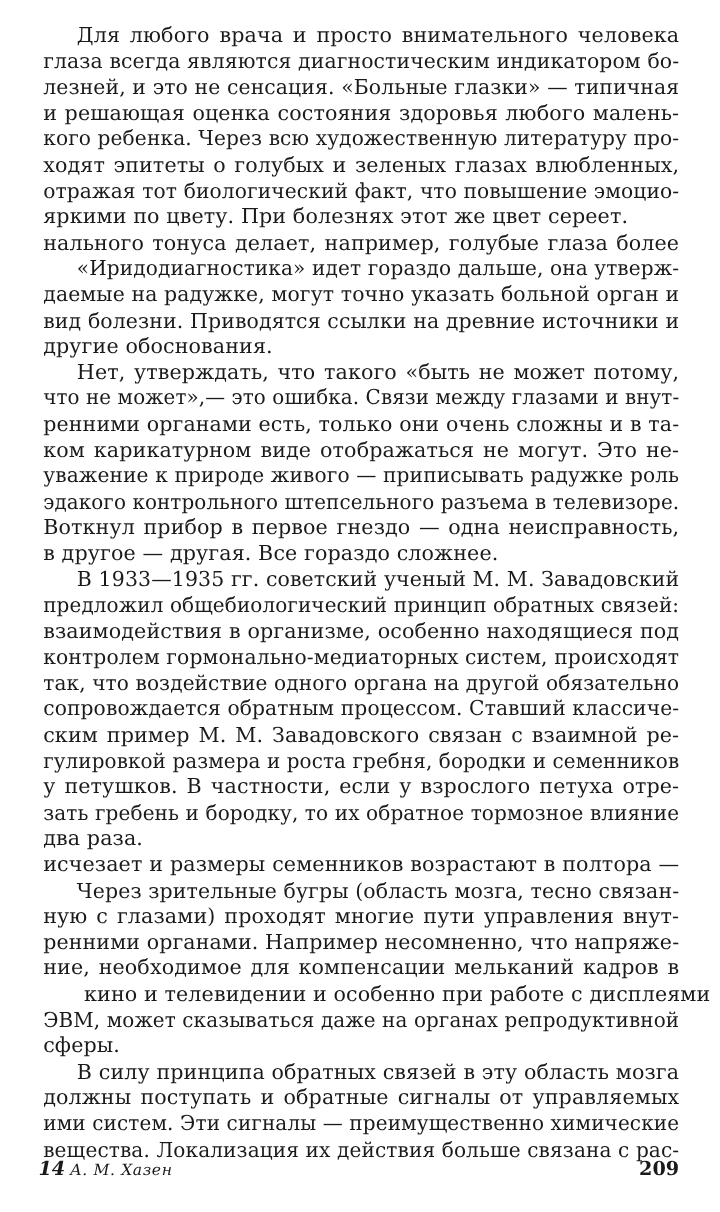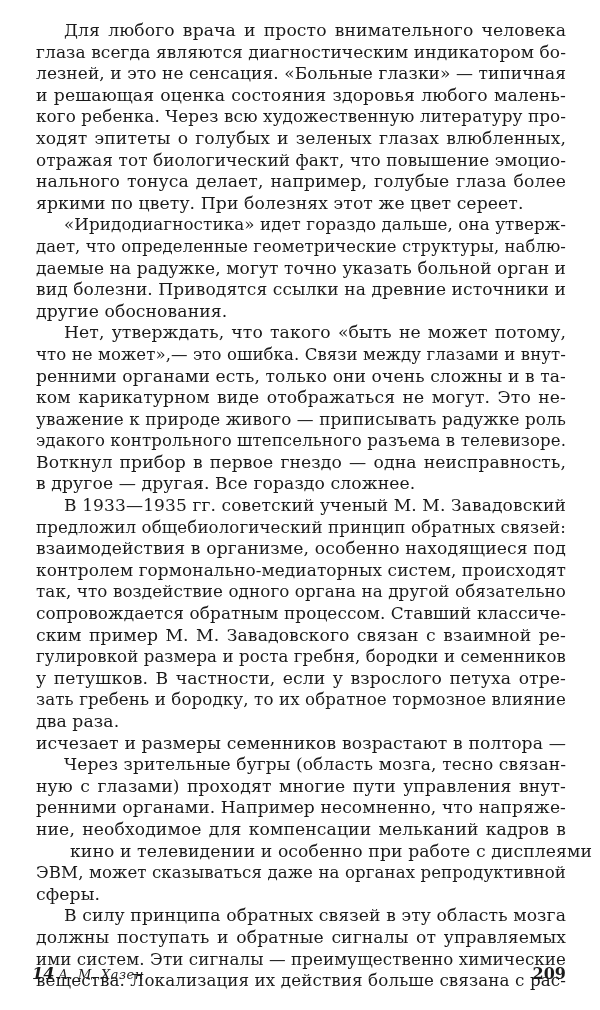--- a/index.html
+++ b/index.html
@@ -73,24 +73,23 @@
 <body>
 
 <div class="page" id="page-body">
     <span class="line indent"><span style="white-space: nowrap;">Для любого врача и просто внимательного человека</span></span>
     <span class="line"><span style="white-space: nowrap; display: inline-block; transform-origin: left center; transform: scaleX(0.988115);">глаза всегда являются диагностическим индикатором бо-</span></span>
     <span class="line"><span style="white-space: nowrap; display: inline-block; transform-origin: left center; transform: scaleX(0.98708);">лезней, и это не сенсация. «Больные глазки» — типичная</span></span>
     <span class="line"><span style="white-space: nowrap;">и решающая оценка состояния здоровья любого малень-</span></span>
     <span class="line"><span style="white-space: nowrap; display: inline-block; transform-origin: left center; transform: scaleX(0.97634);">кого ребенка. Через всю художественную литературу про-</span></span>
     <span class="line"><span style="white-space: nowrap;">ходят эпитеты о голубых и зеленых глазах влюбленных,</span></span>
     <span class="line"><span style="white-space: nowrap; display: inline-block; transform-origin: left center; transform: scaleX(0.979328);">отражая тот биологический факт, что повышение эмоцио-</span></span>
+    <span class="line last">яркими по цвету. При болезнях этот же цвет сереет.</span>
     <span class="line"><span style="white-space: nowrap;">нального тонуса делает, например, голубые глаза более</span></span>
-    <span class="line last">яркими по цвету. При болезнях этот же цвет сереет.</span>
     <span class="line indent"><span style="white-space: nowrap; display: inline-block; transform-origin: left center; transform: scaleX(0.972898);">«Иридодиагностика» идет гораздо дальше, она утверж-</span></span>
-    <span class="line"><span style="white-space: nowrap; display: inline-block; transform-origin: left center; transform: scaleX(0.955547);">дает, что определенные геометрические структуры, наблю-</span></span>
     <span class="line"><span style="white-space: nowrap; display: inline-block; transform-origin: left center; transform: scaleX(0.989037);">даемые на радужке, могут точно указать больной орган и</span></span>
     <span class="line"><span style="white-space: nowrap; display: inline-block; transform-origin: left center; transform: scaleX(0.991002);">вид болезни. Приводятся ссылки на древние источники и</span></span>
     <span class="line last">другие обоснования.</span>
     <span class="line indent"><span style="white-space: nowrap;">Нет, утверждать, что такого «быть не может потому,</span></span>
     <span class="line"><span style="white-space: nowrap; display: inline-block; transform-origin: left center; transform: scaleX(0.961642);">что не может»,— это ошибка. Связи между глазами и внут-</span></span>
     <span class="line"><span style="white-space: nowrap; display: inline-block; transform-origin: left center; transform: scaleX(0.996416);">ренними органами есть, только они очень сложны и в та-</span></span>
     <span class="line"><span style="white-space: nowrap; margin-top: 20px;">ком карикатурном виде отображаться не могут. Это не-</span></span>
     <span class="line"><span style="white-space: nowrap; display: inline-block; transform-origin: left center; transform: scaleX(0.977212);">уважение к природе живого — приписывать радужке роль</span></span>
     <span class="line"><span style="white-space: nowrap; display: inline-block; transform-origin: left center; transform: scaleX(0.963308);">эдакого контрольного штепсельного разъема в телевизоре.</span></span>
     <span class="line"><span style="white-space: nowrap;">Воткнул прибор в первое гнездо — одна неисправность,</span></span>

